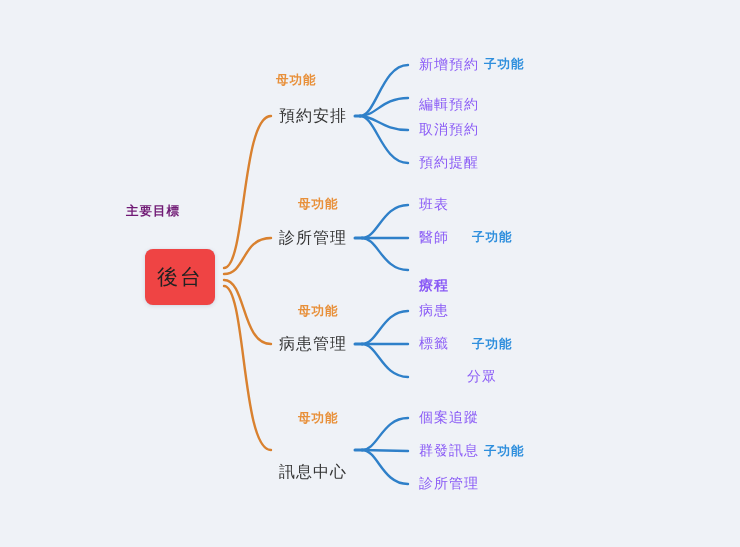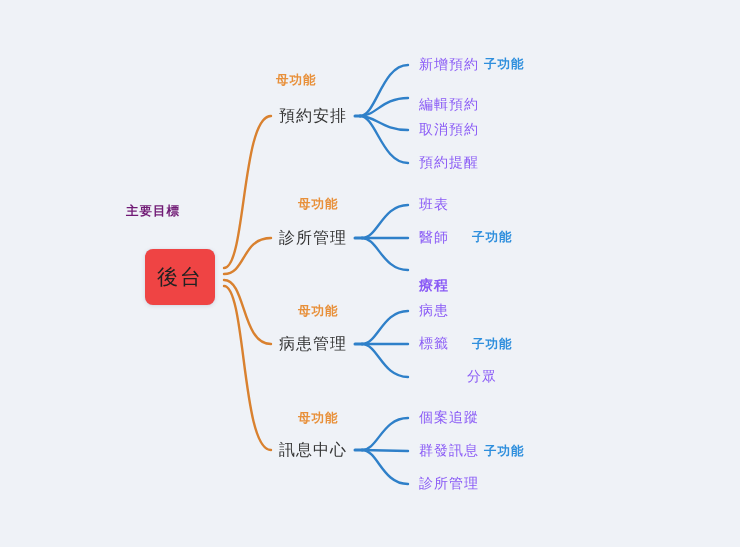--- a/index.html
+++ b/index.html
@@ -116,21 +116,21 @@
       <div class="tag tag-child" style="left: 472px; top: 237px;">子功能</div>
       <div class="node leaf-node" style="left: 419px; top: 205px;">班表</div>
       <div class="node leaf-node" style="left: 419px; top: 238px;">醫師</div>
       <div class="node leaf-node" style="left: 419px; top: 286px; font-weight: bold;">療程</div>
       <div class="node branch-node" style="left: 279px; top: 344px;">病患管理</div>
       <div class="tag tag-parent" style="left: 298px; top: 311px;">母功能</div>
       <div class="tag tag-child" style="left: 472px; top: 344px;">子功能</div>
       <div class="node leaf-node" style="left: 419px; top: 311px;">病患</div>
       <div class="node leaf-node" style="left: 419px; top: 344px;">標籤</div>
       <div class="node leaf-node" style="left: 419px; top: 377px; margin-left: 48px;">分眾</div>
-      <div class="node branch-node" style="left: 279px; top: 450px;">訊息中心</div>
+      <div class="node branch-node" style="left: 279px; top: 472px;">訊息中心</div>
       <div class="tag tag-parent" style="left: 298px; top: 418px;">母功能</div>
       <div class="tag tag-child" style="left: 484px; top: 451px;">子功能</div>
       <div class="node leaf-node" style="left: 419px; top: 418px;">個案追蹤</div>
       <div class="node leaf-node" style="left: 419px; top: 451px;">群發訊息</div>
       <div class="node leaf-node" style="left: 419px; top: 484px;">診所管理</div>
     </div>
 
 </div>
 
 </body></html>

